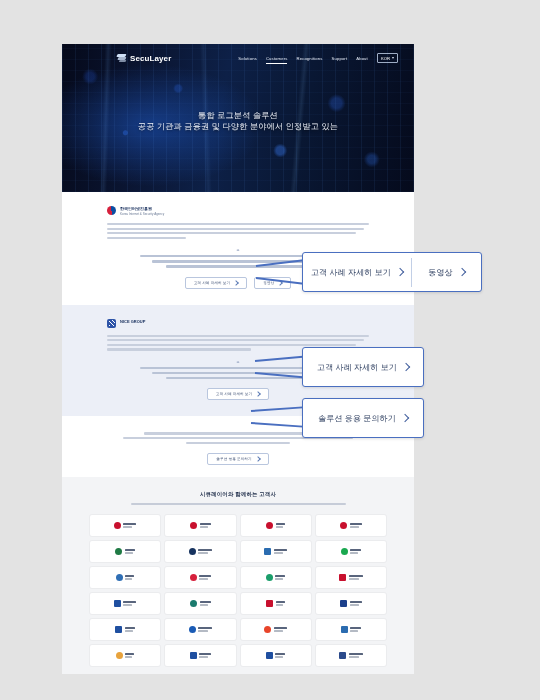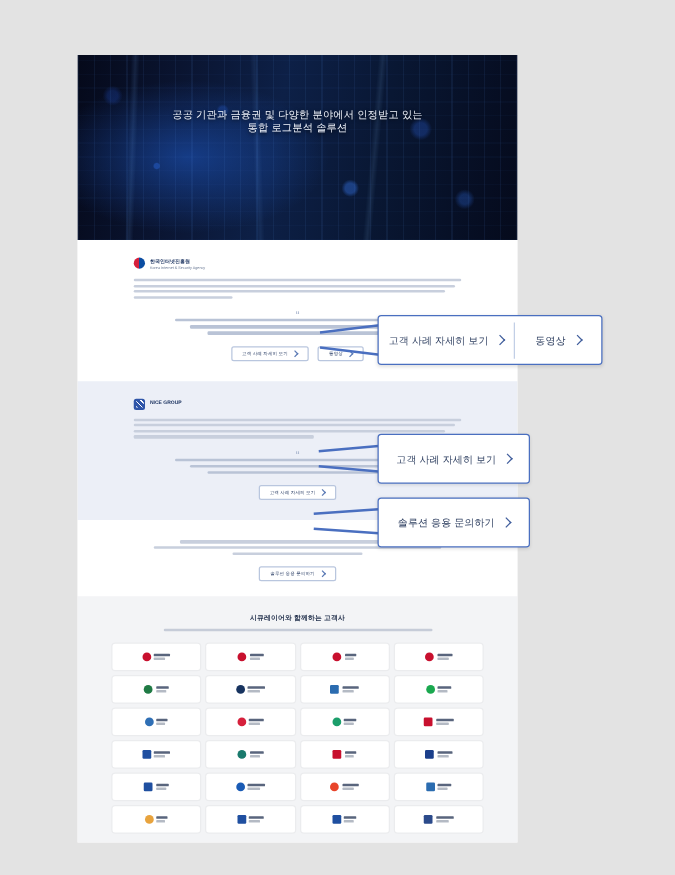--- a/index.html
+++ b/index.html
@@ -134,24 +134,45 @@
 <body>
 
 <div class="page">
 
   <div class="hero">
     <div class="hero-bg"></div>
     <div class="hero-glow"></div>
     <div class="hero-lines"></div>
     <div class="hero-streaks"></div>
 
+    <div class="nav">
+      <div class="brand">
+        <div class="brand-mark">
+            <i></i>
+            <i></i>
+            <i></i>
+          </div>
+        <div class="brand-text">SecuLayer</div>
+      </div>
+      <div class="nav-menu">
+        <div class="nav-item">Solutions</div>
+        <div class="nav-item active">Customers</div>
+        <div class="nav-item">Recognitions</div>
+        <div class="nav-item">Support</div>
+        <div class="nav-item">About</div>
+        <div class="nav-lang">
+          <span>KOR</span>
+          <span class="caret"></span>
+        </div>
+      </div>
+    </div>
 
     <div class="hero-copy">
+      <div class="hero-line">통합 로그분석 솔루션</div>
       <div class="hero-line">공공 기관과 금융권 및 다양한 분야에서 인정받고 있는</div>
-      <div class="hero-line">통합 로그분석 솔루션</div>
     </div>
 
   </div>
 
   <div class="sec plain">
     <div class="case-head">
       <div class="case-logo red"></div>
       <div>
         <div class="case-name">한국인터넷진흥원</div>
         <div class="case-sub">Korea Internet &amp; Security Agency</div>

